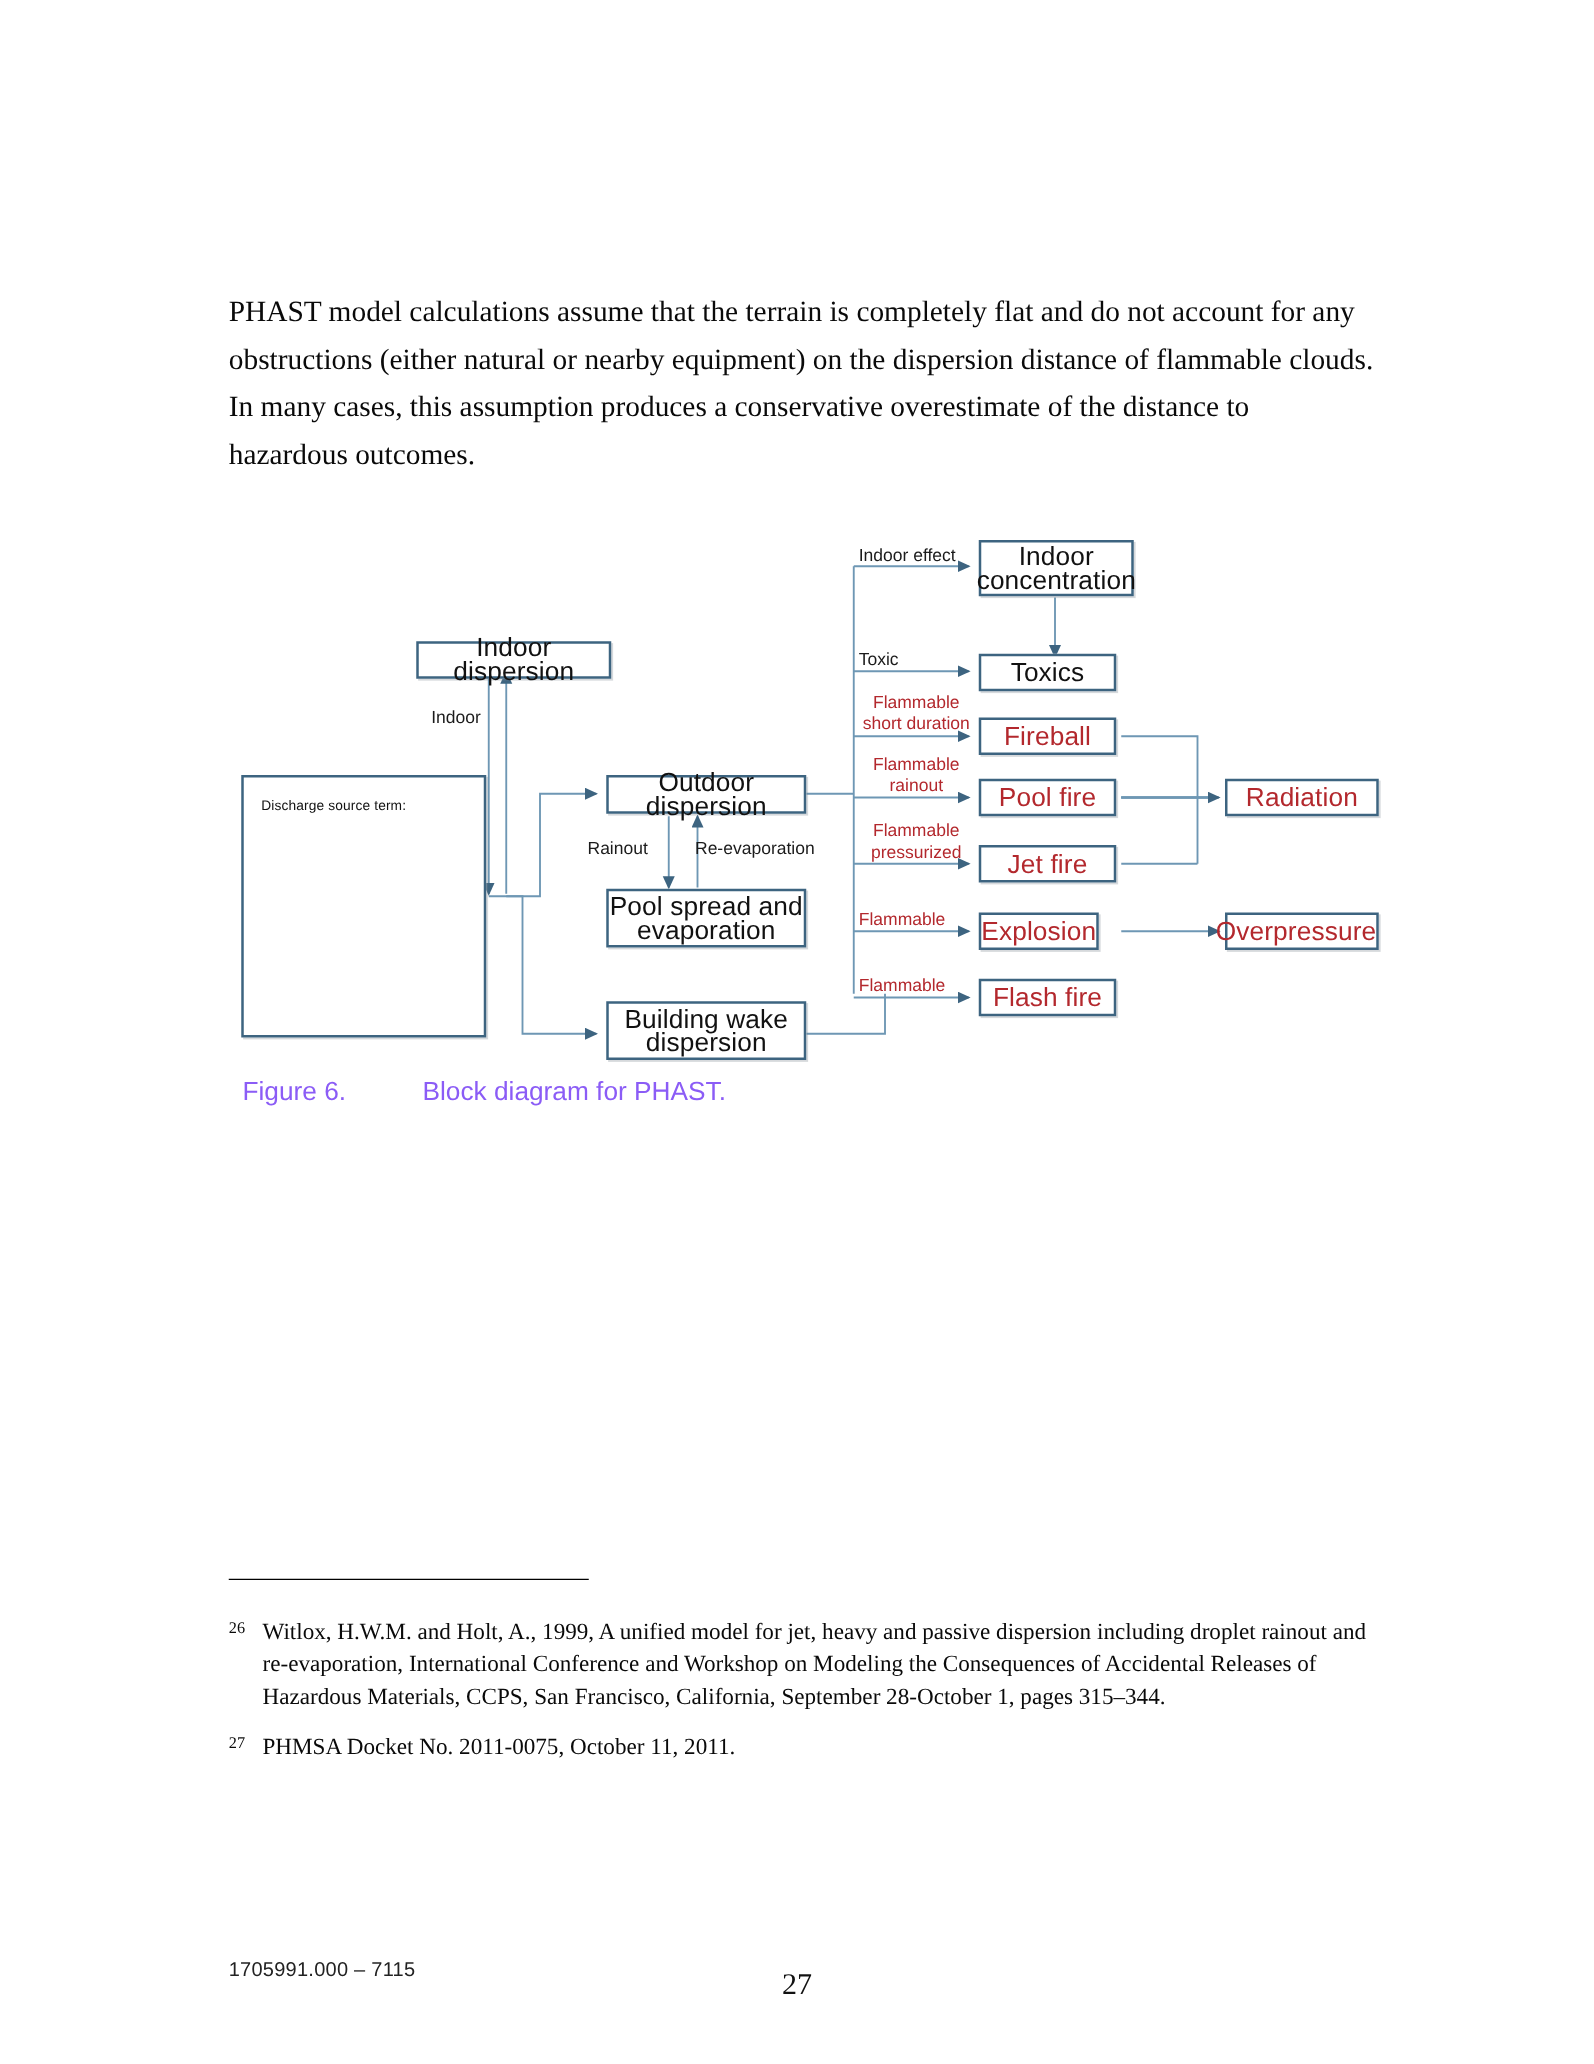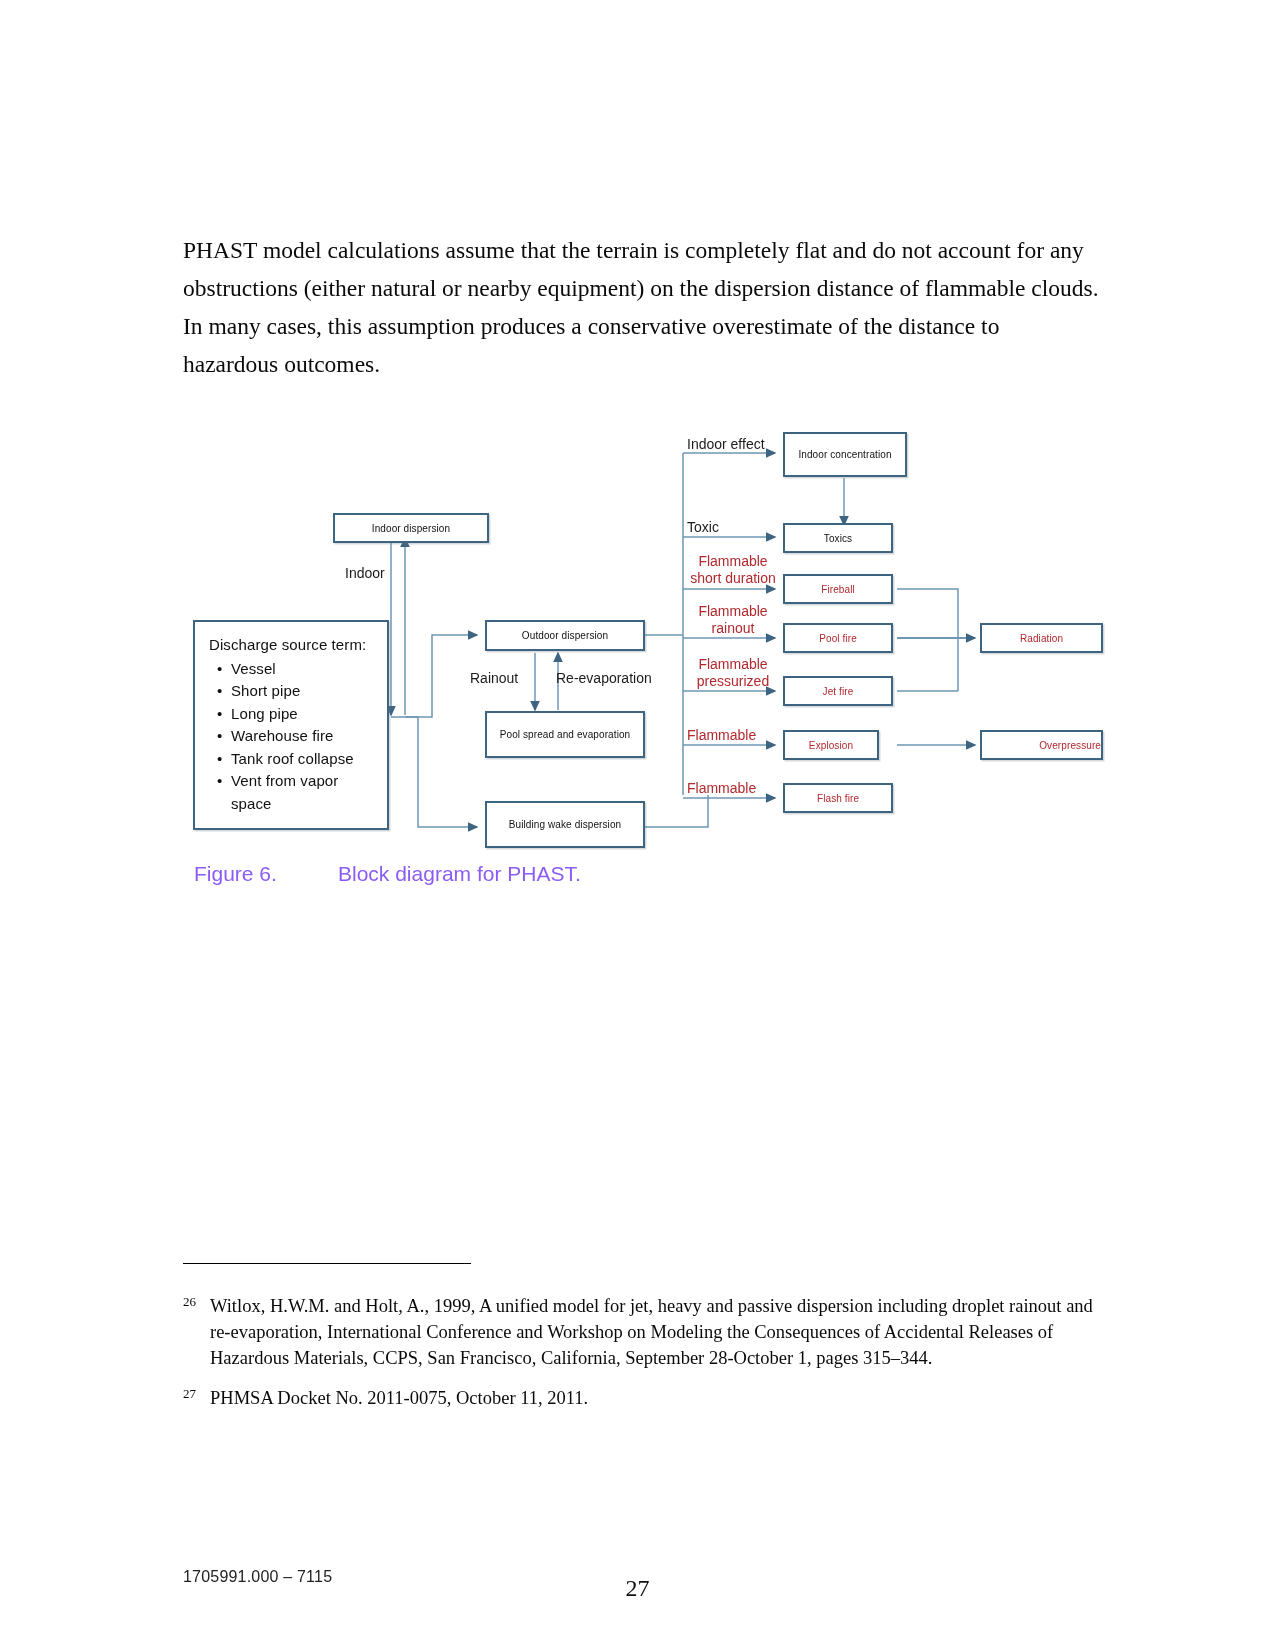--- a/index.html
+++ b/index.html
@@ -51,36 +51,36 @@
     position: absolute;
     inset: 0;
   }
 
   .node {
     position: absolute;
     box-sizing: border-box;
     border: 2.5px solid #3d6480;
     background: #ffffff;
     font-family: "Liberation Sans", sans-serif;
-    font-size: 10px;
+    font-size: 21px;
     line-height: 19px;
     color: #111111;
     display: flex;
     align-items: center;
     justify-content: center;
     text-align: center;
     box-shadow: 1.5px 1.5px 0 0 rgba(120,130,140,0.30);
     letter-spacing: 0.1px;
   }
   .node.red { color: #b3282d; }
   .node.src {
     display: block;
     text-align: left;
     padding: 12px 10px 10px 14px;
-    font-size: 15px;
+    font-size: 11px;
     line-height: 22.5px;
   }
   .node.src .src-title { display: block; margin-bottom: 1px; }
   .node.src ul {
     margin: 0;
     padding-left: 22px;
     list-style: none;
   }
   .node.src li {
     position: relative;
@@ -226,28 +226,20 @@
         <path d="M714,330 L792,330" marker-end="url(#ah)"></path>
       </g>
     </svg>
 
     <div class="node" style="left:150px; top:98px; width:156px; height:30px;">
       <span>Indoor dispersion</span>
     </div>
 
     <div class="node src" style="left:10px; top:205px; width:196px; height:210px;">
       <span class="src-title">Discharge source term:</span>
-      <ul>
-        <li>Vessel</li>
-        <li>Short pipe</li>
-        <li>Long pipe</li>
-        <li>Warehouse fire</li>
-        <li>Tank roof collapse</li>
-        <li>Vent from vapor space</li>
-      </ul>
     </div>
 
     <div class="node" style="left:302px; top:205px; width:160px; height:31px;">
       <span>Outdoor dispersion</span>
     </div>
 
     <div class="node" style="left:302px; top:296px; width:160px; height:47px;">
       <span>Pool spread and evaporation</span>
     </div>
 

